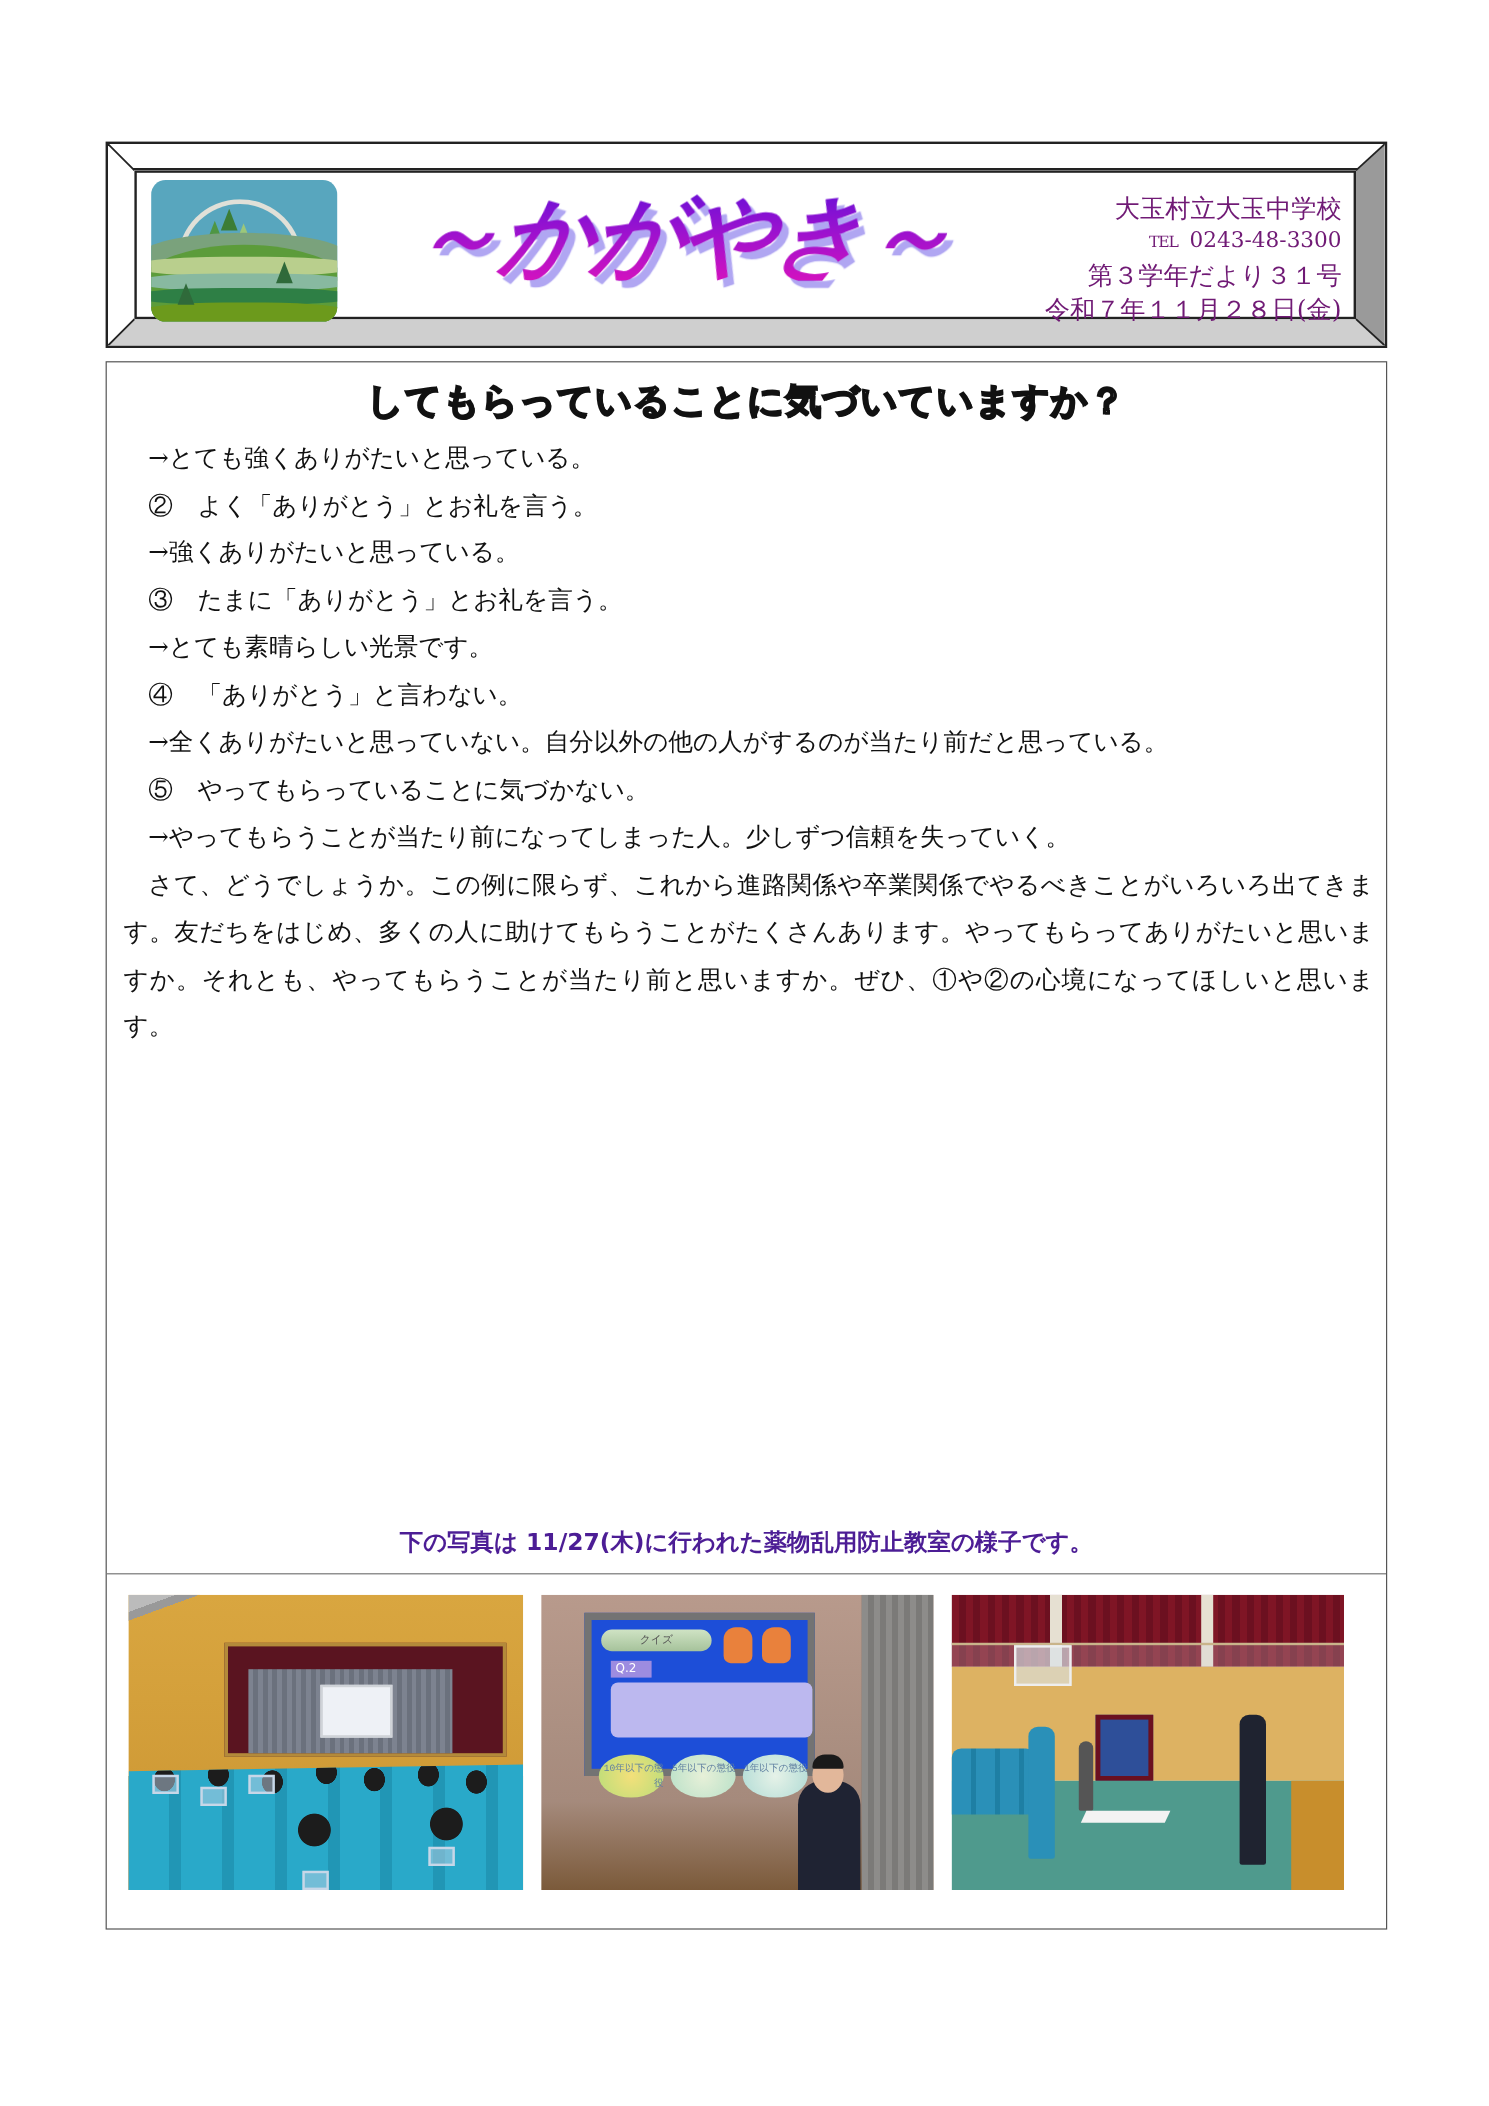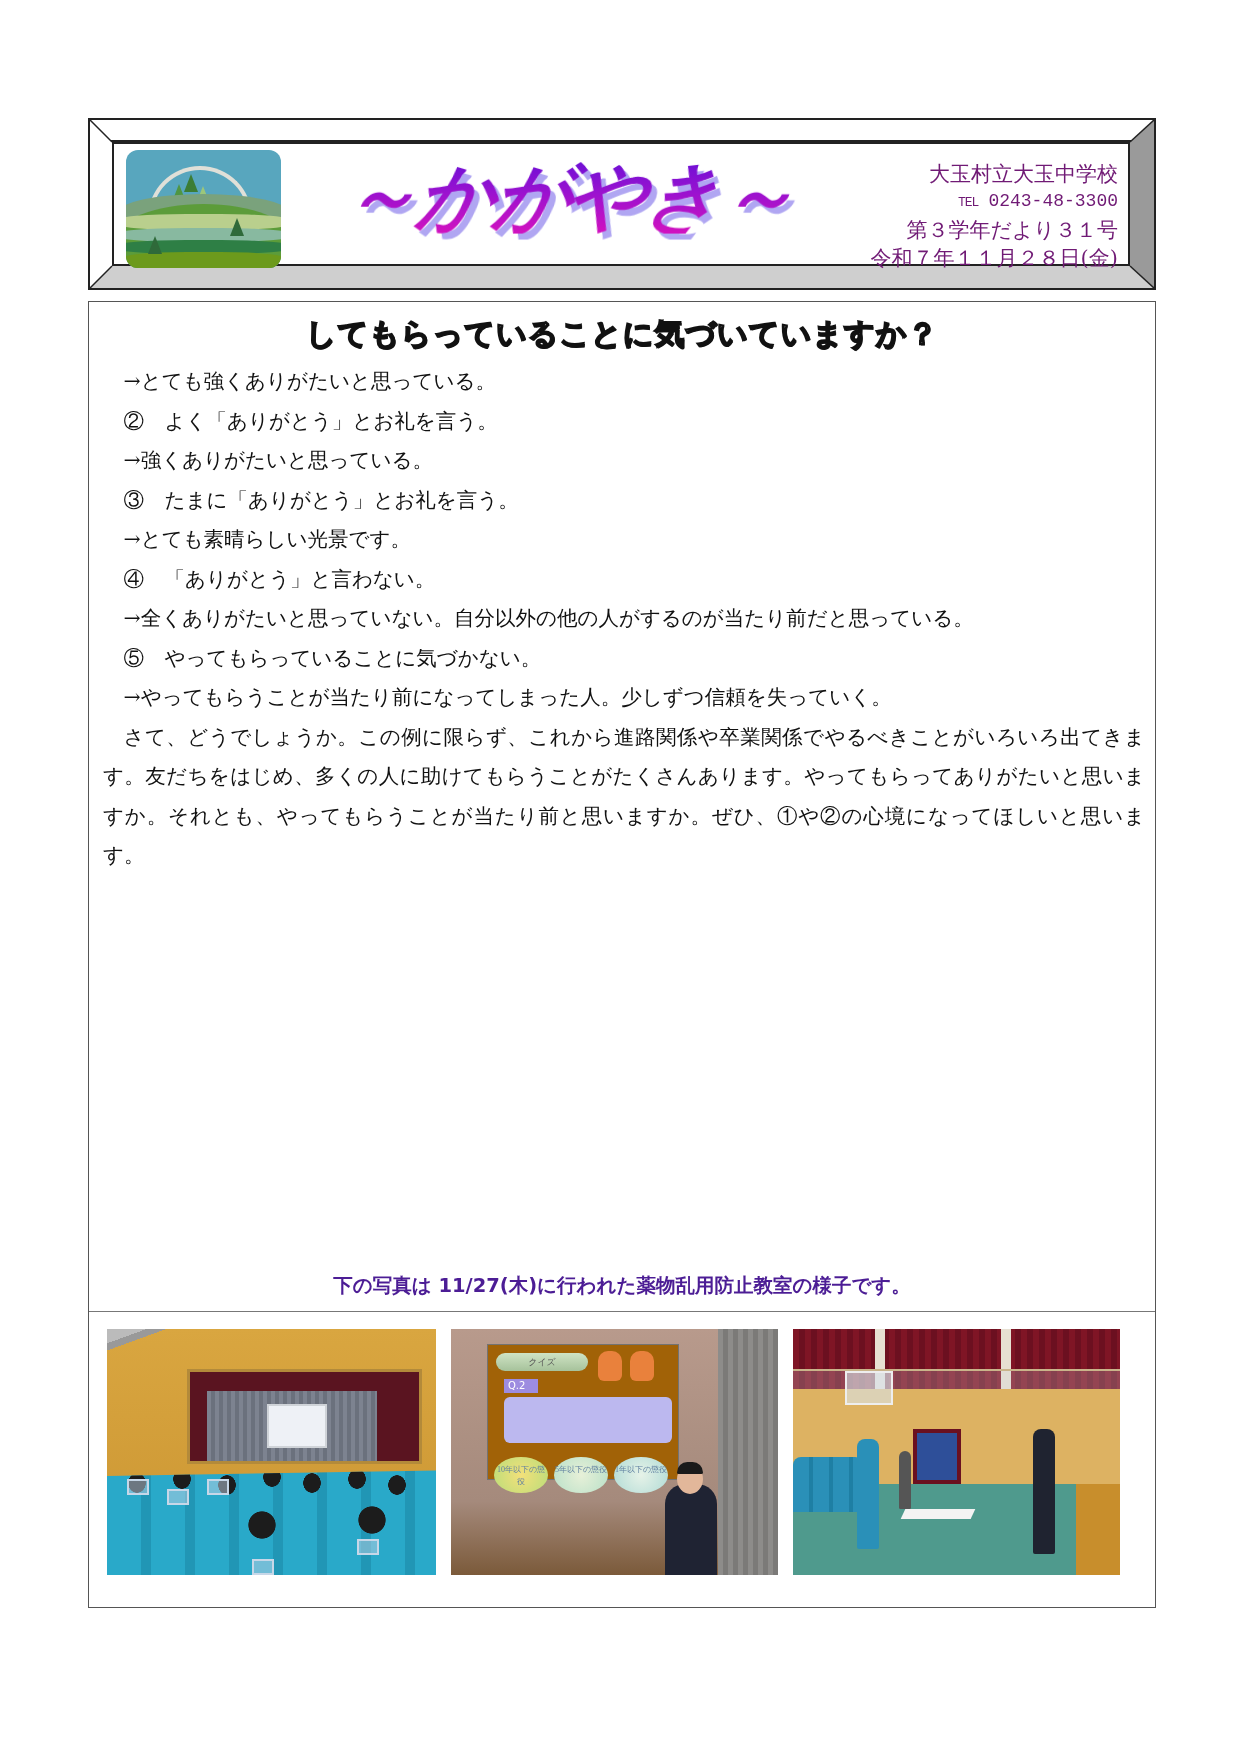--- a/index.html
+++ b/index.html
@@ -50,21 +50,21 @@
       transform: skewX(-6deg);
     }
 
     
     .school-info {
       position: absolute; right: 10px; top: 16px; text-align: right;
       font-family: "DejaVu Serif", "Liberation Serif", serif;
       color: #701a75;
     }
     .school-info .line { font-size: 21px; line-height: 28px; white-space: nowrap; }
-    .school-info .tel { font-size: 18px; line-height: 26px; font-family: Liberation Mono, monospace; }
+    .school-info .tel { font-size: 18px; line-height: 26px; }
     .school-info .tel .tel-label { font-size: 13px; margin-right: 10px; letter-spacing: -1px; }
 
     
     .content-box {
       position: absolute; left: 88px; top: 301px; width: 1068px; height: 1307px;
       border: 1.5px solid #555; background: #fff;
     }
     .article-title {
       position: absolute; left: 0; right: 0; top: 12px; text-align: center;
       font-family: "DejaVu Sans", "Liberation Sans", sans-serif;
@@ -113,26 +113,26 @@
         radial-gradient(ellipse 14px 14px at 155px 60px, #1c1c1c 95%, transparent 100%),
         radial-gradient(ellipse 14px 14px at 265px 55px, #1c1c1c 95%, transparent 100%),
         repeating-linear-gradient(90deg, #29a9c9 0 34px, #2196b5 34px 44px);
       clip-path: polygon(0 10%, 100% 5%, 100% 100%, 0 100%);
     }
     .p1-chair { position: absolute; width: 22px; height: 16px; border: 2px solid #c7d7e8; background: rgba(190,210,230,.5); }
 
     
     .p2-bg { position: absolute; inset: 0; background: linear-gradient(180deg, #b89a8c 0%, #a58a7c 70%, #7b5a3a 100%); }
     .p2-curtain { position: absolute; right: 0; top: 0; width: 60px; height: 100%; background: repeating-linear-gradient(90deg, #8d8c8a 0 5px, #7b7a78 5px 10px); }
-    .p2-slide { position: absolute; left: 36px; top: 15px; width: 192px; height: 136px; background: #a16207; border: 1px solid #737373; }
+    .p2-slide { position: absolute; left: 36px; top: 15px; width: 192px; height: 136px; background: #1d4ed8; border: 6px solid #737373; }
     .p2-quiz { position: absolute; left: 8px; top: 8px; width: 92px; height: 18px; border-radius: 9px; background: linear-gradient(180deg, #cfe3c4, #a6c29b); font-size: 9px; color: #555; text-align: center; line-height: 18px; font-family: "DejaVu Sans", sans-serif; }
     .p2-q { position: absolute; left: 16px; top: 34px; width: 34px; height: 14px; background: #9d8ce0; color: #fff; font-size: 10px; line-height: 14px; padding-left: 4px; font-family: "DejaVu Sans", sans-serif; }
     .p2-box { position: absolute; left: 16px; top: 52px; width: 168px; height: 46px; background: #bcb8ef; border-radius: 6px; }
     .p2-bear { position: absolute; width: 24px; height: 30px; background: #e9813c; border-radius: 10px 10px 6px 6px; }
-    .p2-cloud { position: absolute; width: 54px; height: 36px; border-radius: 50%; font-size: 8px; line-height: 12px; text-align: center; padding-top: 7px; color: #5f7fa0; font-family: Liberation Serif, serif; }
+    .p2-cloud { position: absolute; width: 54px; height: 36px; border-radius: 50%; font-size: 8px; line-height: 12px; text-align: right; padding-top: 7px; color: #5f7fa0; font-family: Liberation Mono, monospace; }
     .p2-man { position: absolute; left: 214px; top: 155px; width: 52px; height: 95px; background: #1f2333; border-radius: 20px 20px 0 0; }
     .p2-head { position: absolute; left: 226px; top: 135px; width: 26px; height: 30px; background: #e2b79a; border-radius: 50%; }
     .p2-hair { position: absolute; left: 226px; top: 133px; width: 26px; height: 12px; background: #1a1a1a; border-radius: 13px 13px 2px 2px; }
 
     
     .p3-curtain { position: absolute; left: 0; right: 0; top: 0; height: 60px; background: repeating-linear-gradient(90deg, #7f1525 0 6px, #6c1020 6px 12px); }
     .p3-pillar { position: absolute; top: 0; width: 10px; height: 60px; background: #e6e0d2; }
     .p3-rail { position: absolute; left: 0; right: 0; top: 40px; height: 22px; border-top: 2px solid #c9b48a; background: rgba(210,210,220,.25); }
     .p3-wall { position: absolute; left: 0; right: 0; top: 60px; height: 95px; background: #ddb262; }
     .p3-door { position: absolute; left: 120px; top: 100px; width: 48px; height: 55px; background: #2e4f99; border: 4px solid #6a1020; }

